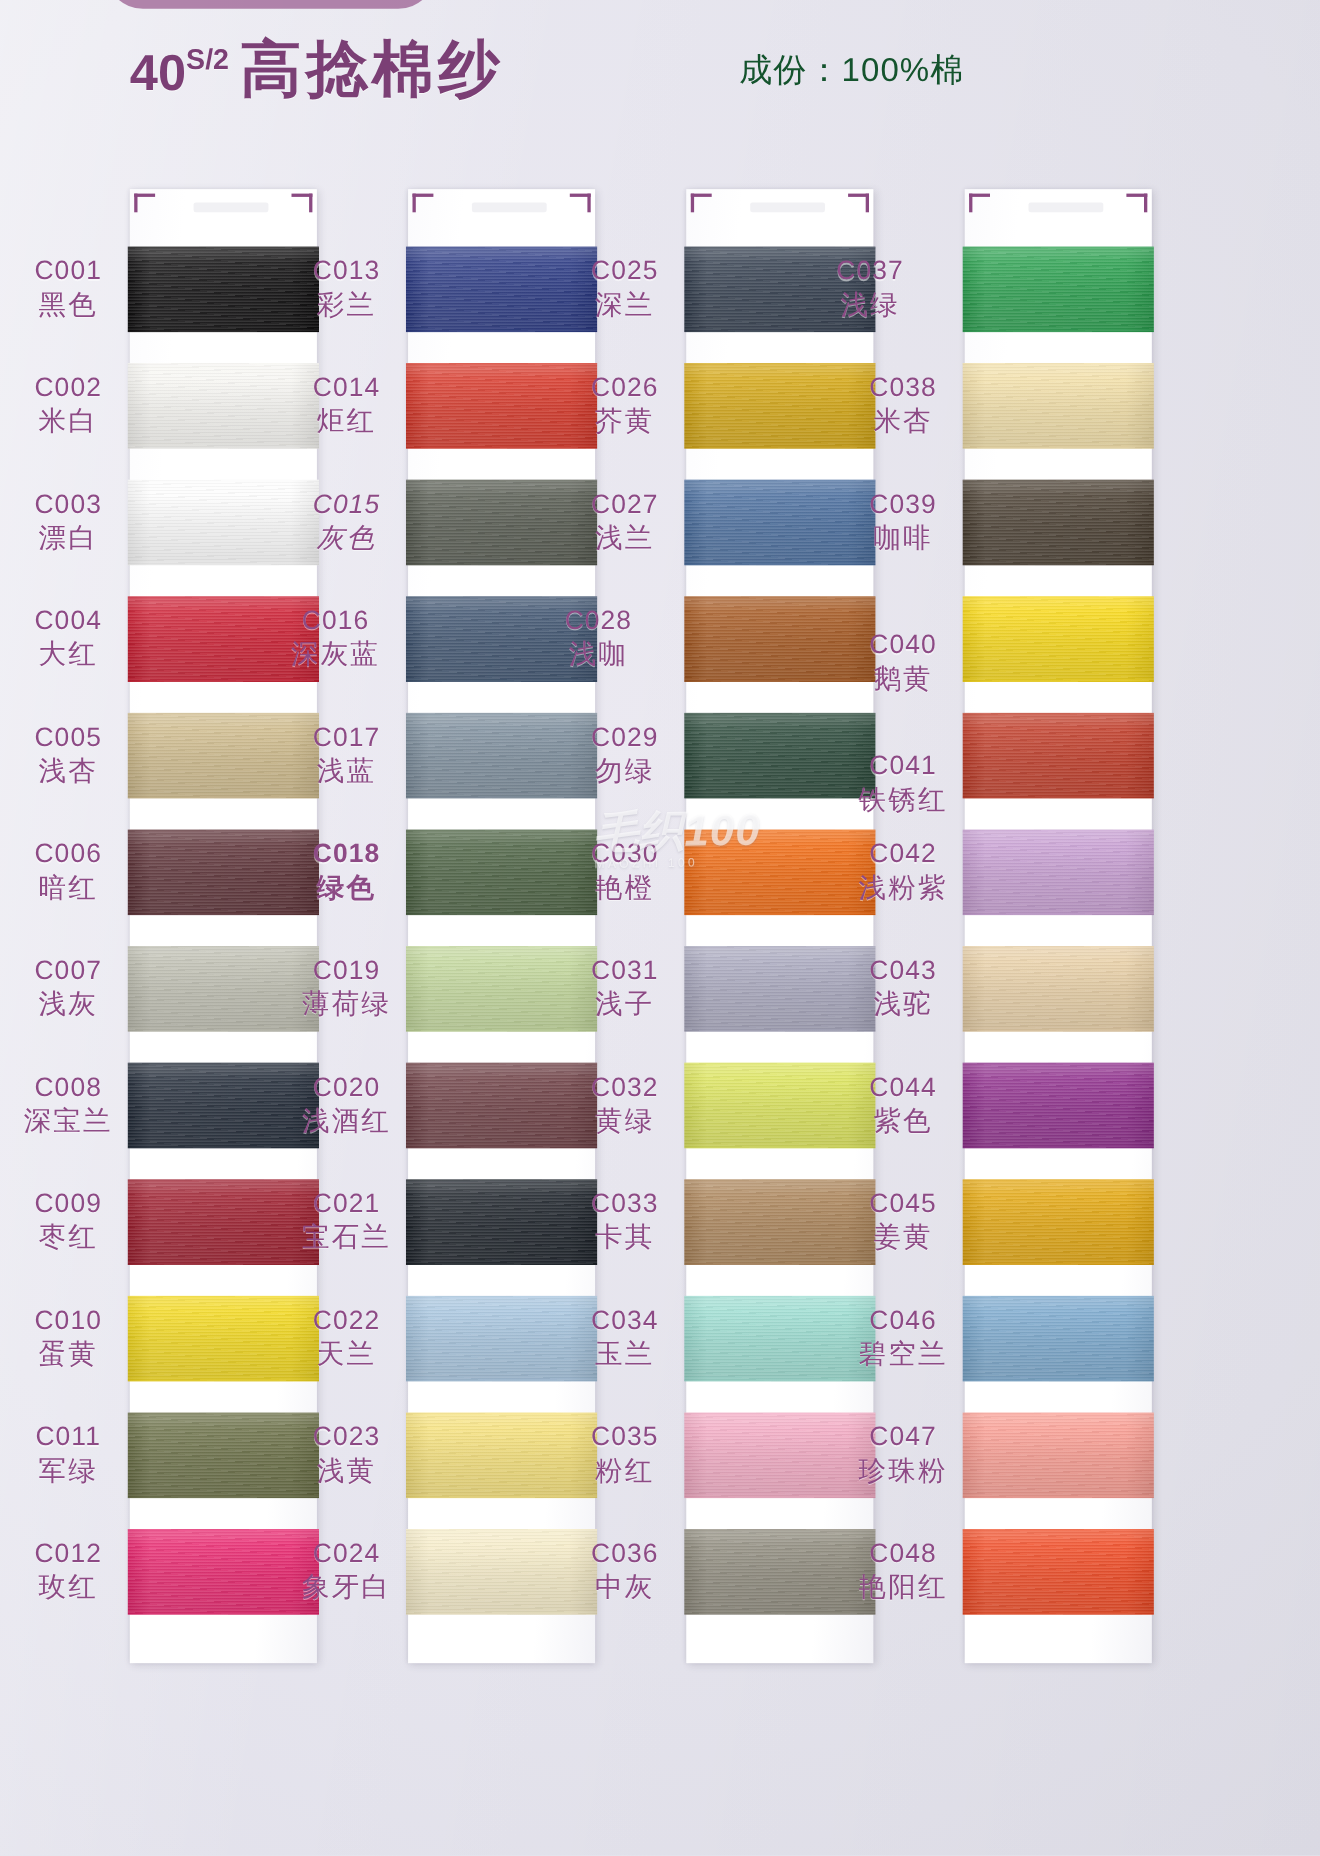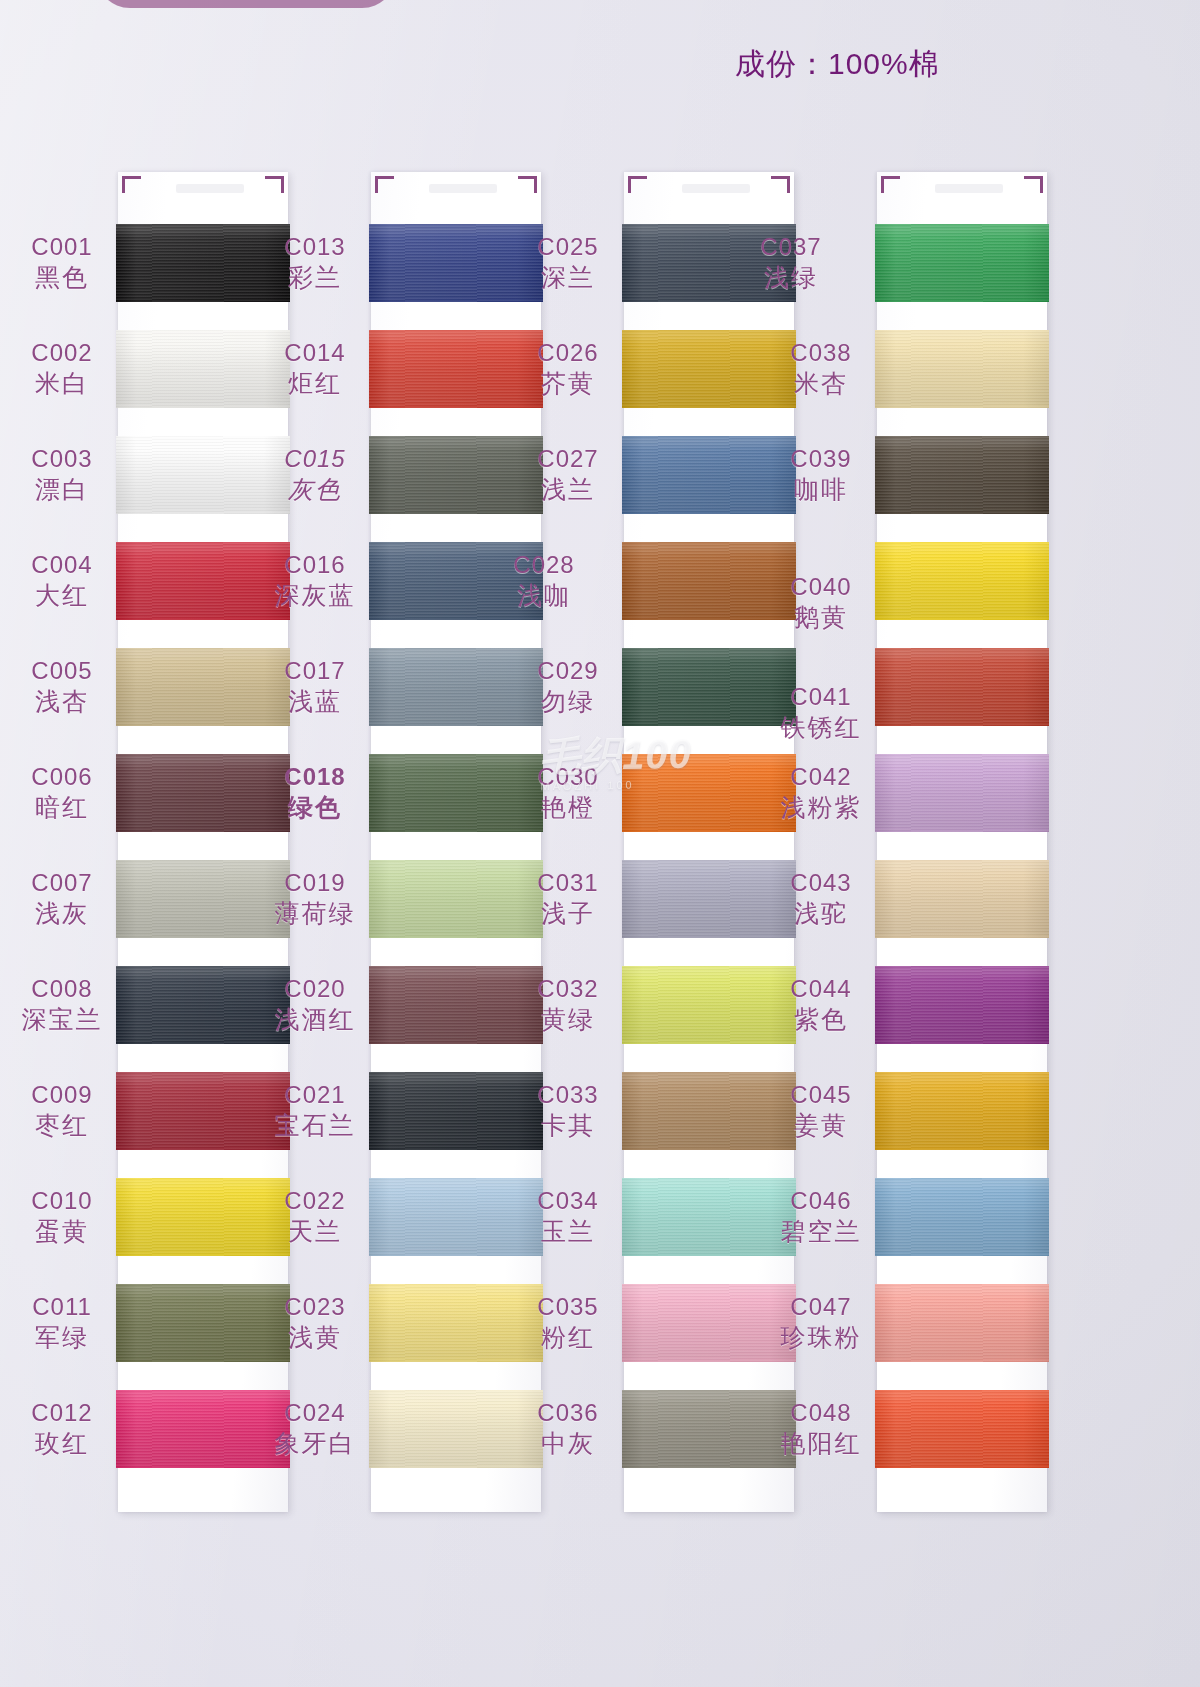--- a/index.html
+++ b/index.html
@@ -28,22 +28,22 @@
     position:absolute;left:118px;top:26px;
     color:#7b3f75;
     font-size:54px;font-weight:bold;letter-spacing:2px;
     white-space:nowrap;
     text-shadow:0 1px 0 rgba(255,255,255,.6);
   }
   #title .num{font-size:46px;font-weight:bold;letter-spacing:0;}
   #title .sup{font-size:26px;vertical-align:super;letter-spacing:0;}
   #title .cn{font-size:56px;margin-left:10px;letter-spacing:4px;}
   #subtitle{
-    position:absolute;left:735px;top:44px;
-    color:#701a75;font-size:30px;letter-spacing:1px;white-space:nowrap;
+    position:absolute;left:672px;top:44px;
+    color:#14532d;font-size:30px;letter-spacing:1px;white-space:nowrap;
   }
   #topcrop{
     position:absolute;left:0;top:0;width:1200px;height:14px;
     overflow:hidden;
   }
   #topcrop .blob{
     position:absolute;top:-26px;left:96px;width:300px;height:34px;
     background:#9b5f91;opacity:.75;border-radius:0 0 40px 40px;
   }
 
@@ -128,20 +128,23 @@
 </head>
 <body>
 
 <div id="paper"></div>
 
 <div id="topcrop">
   <div class="blob"></div>
 </div>
 
 <div id="header">
+  <div id="title">
+    <span class="num">40</span><span class="sup">S/2</span><span class="cn">高捻棉纱</span>
+  </div>
   <div id="subtitle">成份：100%棉</div>
 </div>
 
 <div id="columns-root">
     <div class="label" style="left: -8px; top: 233px;">
       <span class="code">C001</span>
       <span class="name">黑色</span>
     </div>
     <div class="label" style="left: -8px; top: 339px;">
       <span class="code">C002</span>
@@ -281,21 +284,21 @@
       <span class="name">彩兰</span>
     </div>
     <div class="label" style="left: 245px; top: 339px;">
       <span class="code">C014</span>
       <span class="name">炬红</span>
     </div>
     <div class="label" style="left: 245px; top: 445px; font-style: italic;">
       <span class="code">C015</span>
       <span class="name">灰色</span>
     </div>
-    <div class="label" style="left: 245px; top: 551px;">
+    <div class="label" style="left: 235px; top: 551px;">
       <span class="code">C016</span>
       <span class="name">深灰蓝</span>
     </div>
     <div class="label" style="left: 245px; top: 657px;">
       <span class="code">C017</span>
       <span class="name">浅蓝</span>
     </div>
     <div class="label" style="left: 245px; top: 763px; font-weight: bold;">
       <span class="code">C018</span>
       <span class="name">绿色</span>

